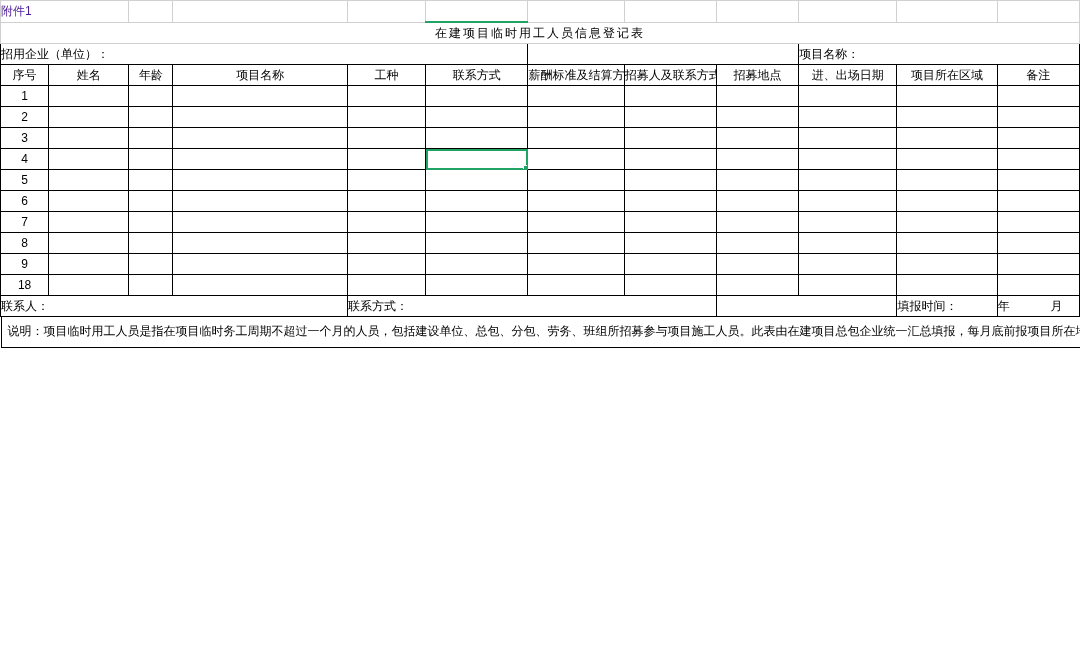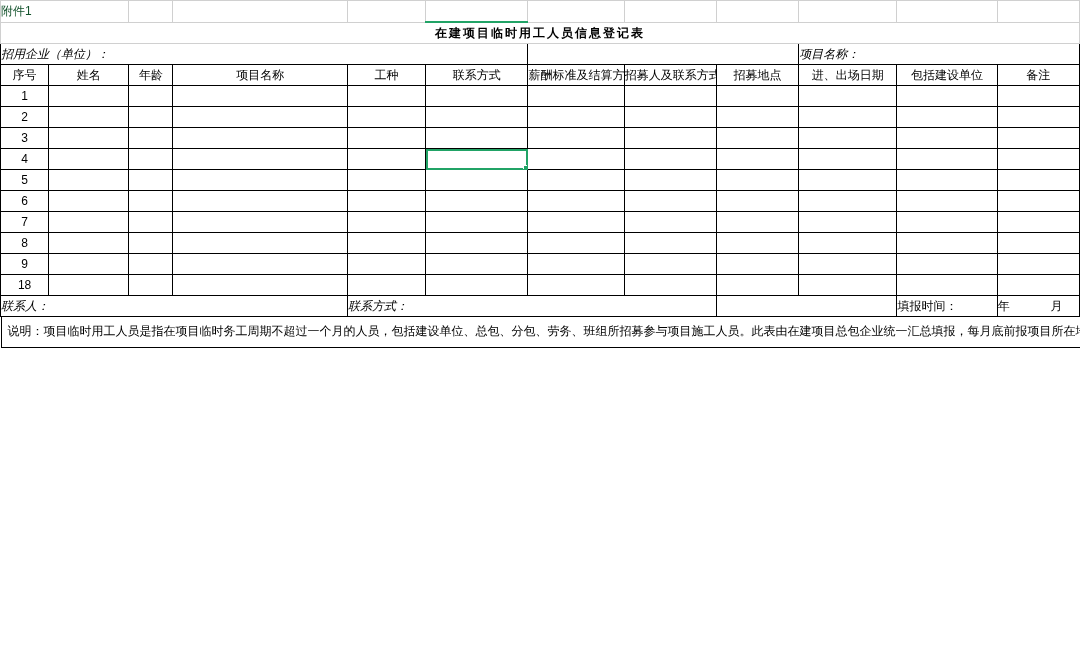--- a/index.html
+++ b/index.html
@@ -32,36 +32,36 @@
     font-size: 12px;
     line-height: 1.25;
     height: 20px;
     overflow: hidden;
     white-space: nowrap;
   }
   
   .bx {
     border: 1px solid #000000 !important;
   }
-  .pad-l { padding-left: 4px; font-style: italic; }
+  .pad-l { padding-left: 4px; }
   .center { text-align: left; }
   .left { text-align: left; }
   .right { }
 
   .row-attach td { height: 26px; }
   .attach-label {
     font-size: 12.5px;
     padding-left: 4px;
-    color: #14532d;
+    color: #4c1d95;
   }
 
   .title-cell {
     height: 48px;
     font-size: 26px;
-    font-weight: bold;
+    font-weight: normal;
     font-family: "Liberation Serif", serif;
     letter-spacing: 2px;
     text-align: center;
     color: #000;
   }
 
   .subhead td { height: 30px; font-size: 12.5px; }
 
   .hdr td {
     height: 56px;
@@ -158,21 +158,21 @@
       <td class="bx">序号</td>
       <td class="bx">姓名</td>
       <td class="bx">年龄</td>
       <td class="bx">项目名称</td>
       <td class="bx">工种</td>
       <td class="bx">联系方式</td>
       <td class="bx">薪酬标准及结算方式</td>
       <td class="bx">招募人及联系方式</td>
       <td class="bx">招募地点</td>
       <td class="bx">进、出场日期</td>
-      <td class="bx">包括建设单位</td>
+      <td class="bx">项目所在区域</td>
       <td class="bx">备注</td>
     </tr>
 
     <tr class="data-row">
       <td class="bx seq">1</td>
       <td class="bx"></td>
       <td class="bx"></td>
       <td class="bx"></td>
       <td class="bx"></td>
       <td class="bx"></td>

